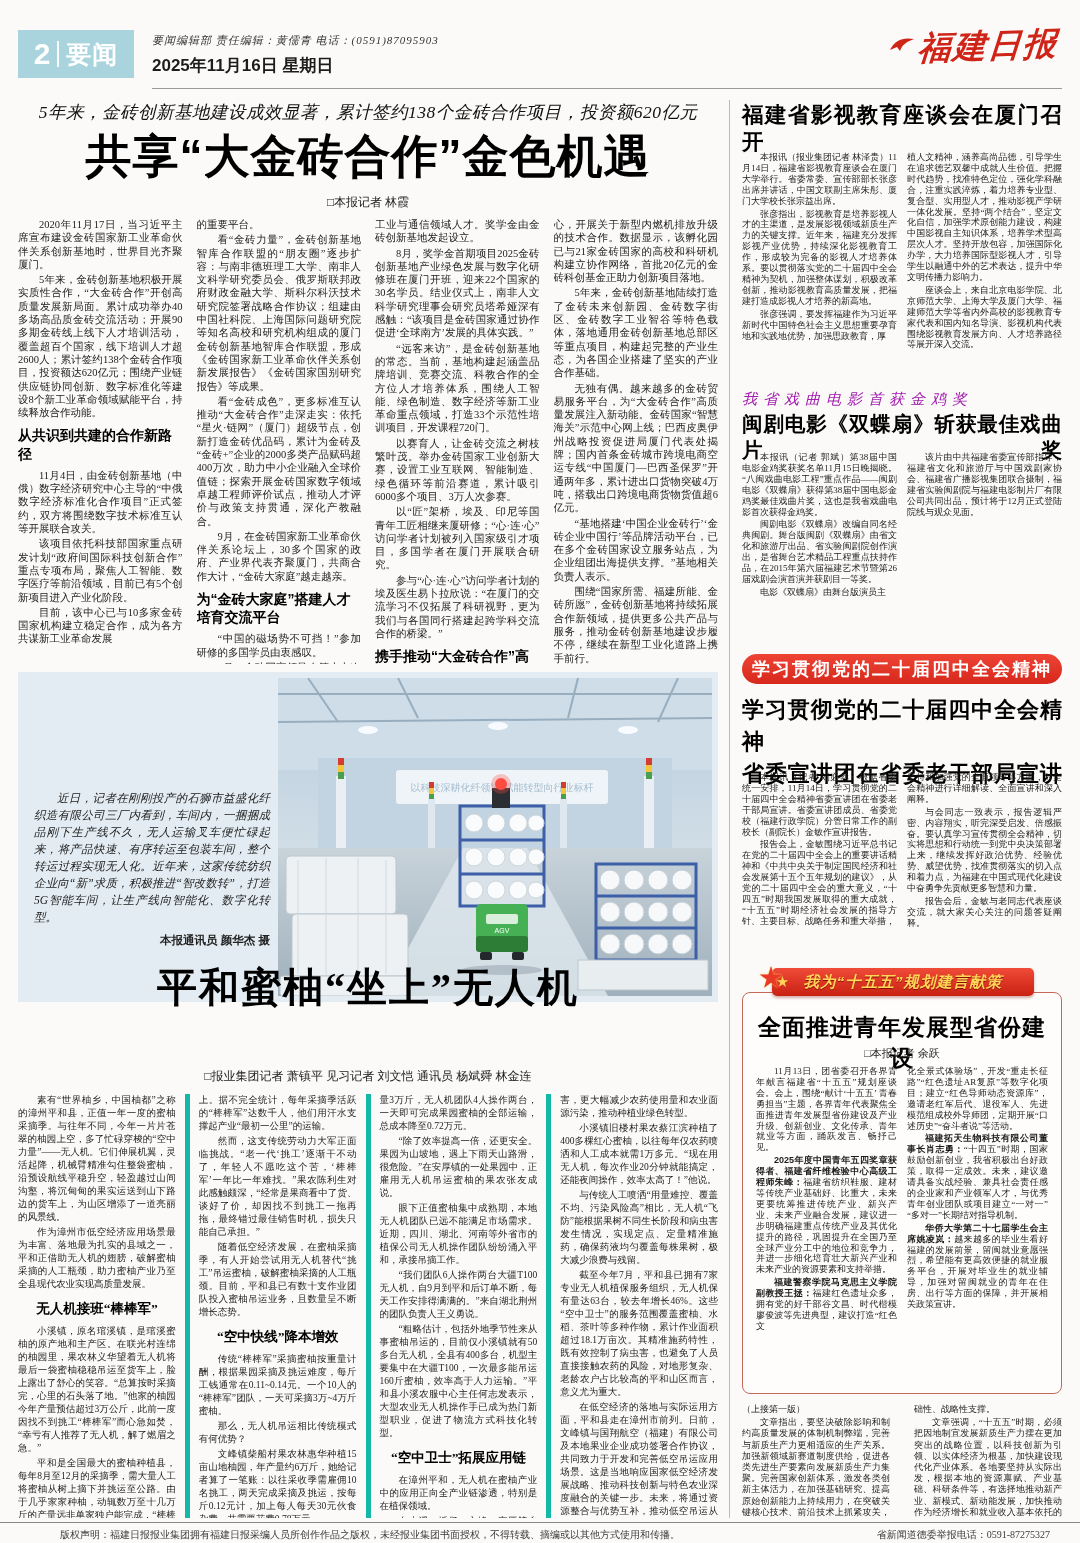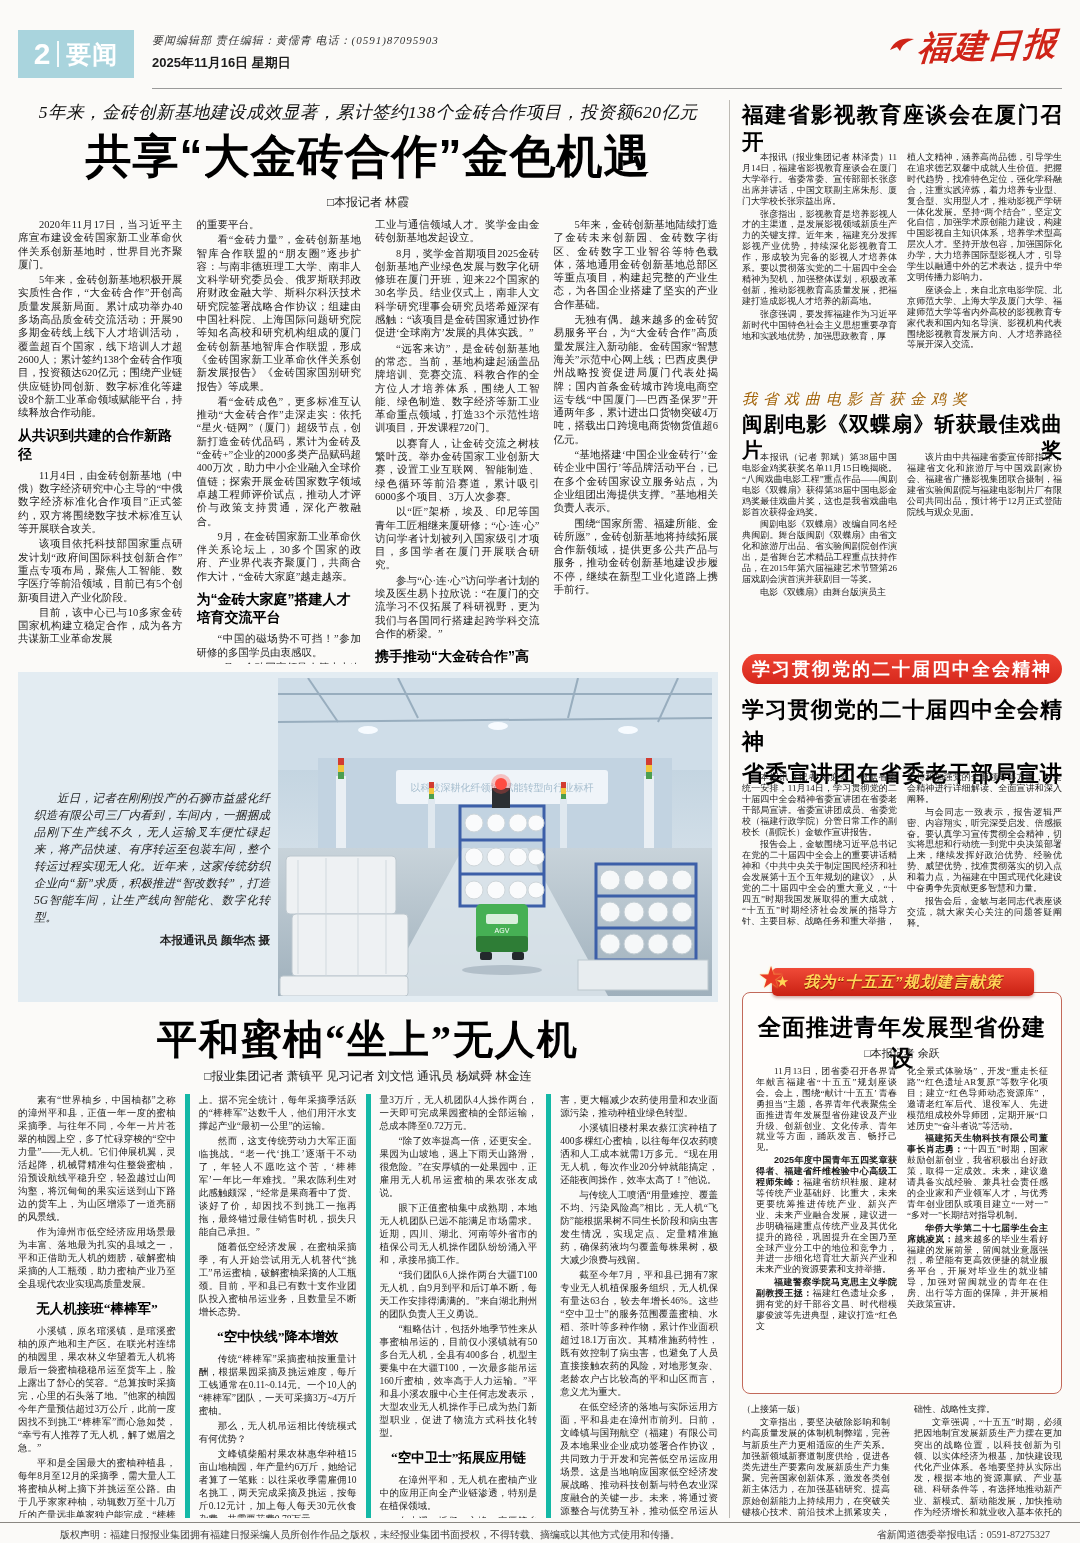--- a/index.html
+++ b/index.html
@@ -7,21 +7,21 @@
         font-family:"Liberation Serif","DejaVu Serif",serif;color:#1c1c1c;}
   
   .pgbox{position:absolute;left:18px;top:30px;width:116px;height:48px;background:#a9d4dd;color:#fff;
          display:flex;align-items:center;justify-content:center;gap:7px;
          font-family:"Liberation Sans","DejaVu Sans",sans-serif;font-weight:bold;}
   .pgnum{font-size:30px;line-height:1;}
   .pgsep{width:2px;height:26px;background:#fff;opacity:.9;}
   .pgsec{font-size:25px;letter-spacing:1px;}
   .mastinfo{position:absolute;left:152px;top:33px;}
   .edline{font-size:11px;color:#333;font-style:italic;letter-spacing:1px;}
-  .dateline{font-size:13px;font-weight:bold;margin-top:6px;
+  .dateline{font-size:17px;font-weight:bold;margin-top:6px;
             font-family:"Liberation Sans","DejaVu Sans",sans-serif;}
   .logo{position:absolute;right:22px;top:24px;display:flex;align-items:center;}
   .logo-text{color:#cf2418;font-size:33px;font-weight:900;font-style:italic;letter-spacing:2px;
              transform:skewX(-6deg) rotate(-2deg);font-family:"Liberation Serif",serif;}
   .logo-mark{width:26px;height:22px;margin-right:3px;}
   .header-rule{position:absolute;left:152px;right:18px;top:88px;border-top:1px solid #9a9a9a;}
   
   .para{margin:0 0 2px 0;text-indent:2em;text-align:justify;}
   .para.ni{text-indent:0;}
   .para b{font-family:"Liberation Sans","DejaVu Sans",sans-serif;}
@@ -41,39 +41,39 @@
   .brics-body .subhead{text-align:left;font-size:14px;}
   
   .photo-panel{position:absolute;left:18px;top:672px;width:700px;height:330px;background:#e3ecf2;}
   .photo-caption{position:absolute;left:16px;top:118px;width:236px;font-size:11.5px;line-height:17px;
                  font-style:italic;text-align:justify;color:#222;}
   .photo-caption .cap{text-indent:2em;margin:0;}
   .photo-credit{margin-top:6px;text-align:right;font-style:normal;font-weight:bold;
                 font-family:"Liberation Sans","DejaVu Sans",sans-serif;font-size:11.5px;}
   .photo-frame{position:absolute;right:6px;top:6px;width:434px;height:318px;overflow:hidden;}
   
-  .p-head{position:absolute;left:18px;top:1012px;width:700px;text-align:center;
+  .p-head{position:absolute;left:18px;top:960px;width:700px;text-align:center;
           font-weight:900;font-size:40px;letter-spacing:2px;color:#000;}
   .p-byline{position:absolute;left:18px;top:1068px;width:700px;text-align:center;font-size:12px;
             font-family:"Liberation Sans","DejaVu Sans",sans-serif;}
   .pomelo-body{position:absolute;left:18px;top:1094px;width:700px;height:424px;
                font-size:9.5px;line-height:13px;}
   .pomelo-body .tcol{padding:0 9px;}
   .pomelo-body .tcol:first-child{padding-left:0;}
   .pomelo-body .tcol:last-child{padding-right:0;}
   .pomelo-body .tcol + .tcol{border-left:5px solid #14b8a6;}
   .pomelo-body .subhead{font-size:13.5px;margin:9px 0 7px;font-family:"Liberation Serif",serif;}
   
   .vrule{position:absolute;left:729px;top:100px;height:1418px;border-left:1px solid #bdbab4;}
   
   .r{position:absolute;left:742px;width:320px;}
   .r-head-justify{font-weight:900;font-size:21.5px;text-align:justify;text-align-last:justify;
                   color:#000;line-height:1.25;}
   .r-body{font-size:9px;line-height:10.9px;gap:10px;}
-  .opera-kicker{font-size:15px;font-style:italic;letter-spacing:6px;color:#a16207;}
+  .opera-kicker{font-size:15px;font-style:italic;letter-spacing:6px;color:#a21caf;}
   .banner-red{position:absolute;left:742px;width:320px;height:30px;background:linear-gradient(#ee4434,#d6281c);
               border-radius:15px;color:#fff;display:flex;align-items:center;justify-content:center;
               font-family:"Liberation Sans","DejaVu Sans",sans-serif;font-weight:bold;font-size:18px;
               letter-spacing:2px;}
   .plenum-head{position:absolute;left:742px;width:320px;text-align:justify;text-align-last:justify;
                font-weight:900;font-size:22px;line-height:1.45;color:#000;}
   .youth-box{position:absolute;left:742px;top:992px;width:318px;height:400px;
              border:1.5px solid #c2695a;border-radius:8px;background:#fffdfb;}
   .ribbon{position:absolute;left:772px;top:968px;width:262px;height:28px;z-index:3;
           background:linear-gradient(#f04a38,#c92012);border-radius:5px;
@@ -143,20 +143,21 @@
       <div class="tcol">
         <p class="para ni">工业与通信领域人才。奖学金由金砖创新基地发起设立。</p>
         <p class="para">8月，奖学金首期项目2025金砖创新基地产业绿色发展与数字化研修班在厦门开班，迎来22个国家的30名学员。结业仪式上，南非人文科学研究理事会研究员塔希娅深有感触：“该项目是金砖国家通过协作促进‘全球南方’发展的具体实践。”</p>
         <p class="para">“远客来访”，是金砖创新基地的常态。当前，基地构建起涵盖品牌培训、竞赛交流、科教合作的全方位人才培养体系，围绕人工智能、绿色制造、数字经济等新工业革命重点领域，打造33个示范性培训项目，开发课程720门。</p>
         <p class="para">以赛育人，让金砖交流之树枝繁叶茂。举办金砖国家工业创新大赛，设置工业互联网、智能制造、绿色循环等前沿赛道，累计吸引6000多个项目、3万人次参赛。</p>
         <p class="para">以“匠”架桥，埃及、印尼等国青年工匠相继来厦研修；“心·连·心”访问学者计划被列入国家级引才项目，多国学者在厦门开展联合研究。</p>
         <p class="para">参与“心·连·心”访问学者计划的埃及医生易卜拉欣说：“在厦门的交流学习不仅拓展了科研视野，更为我们与各国同行搭建起跨学科交流合作的桥梁。”</p>
         <h3 class="subhead">携手推动“大金砖合作”高质量发展</h3>
       </div>
       <div class="tcol">
+        <p class="para ni">心，开展关于新型内燃机排放升级的技术合作。数据显示，该孵化园已与21家金砖国家的高校和科研机构建立协作网络，首批20亿元的金砖科创基金正助力创新项目落地。</p>
         <p class="para">5年来，金砖创新基地陆续打造了金砖未来创新园、金砖数字街区、金砖数字工业智谷等特色载体，落地通用金砖创新基地总部区等重点项目，构建起完整的产业生态，为各国企业搭建了坚实的产业合作基础。</p>
         <p class="para">无独有偶。越来越多的金砖贸易服务平台，为“大金砖合作”高质量发展注入新动能。金砖国家“智慧海关”示范中心网上线；巴西皮奥伊州战略投资促进局厦门代表处揭牌；国内首条金砖城市跨境电商空运专线“中国厦门—巴西圣保罗”开通两年多，累计进出口货物突破4万吨，搭载出口跨境电商货物货值超6亿元。</p>
         <p class="para">“基地搭建‘中国企业金砖行’‘金砖企业中国行’等品牌活动平台，已在多个金砖国家设立服务站点，为企业组团出海提供支撑。”基地相关负责人表示。</p>
         <p class="para">围绕“国家所需、福建所能、金砖所愿”，金砖创新基地将持续拓展合作新领域，提供更多公共产品与服务，推动金砖创新基地建设步履不停，继续在新型工业化道路上携手前行。</p>
       </div>
     </div>
 
   <div class="photo-panel">
     <div class="photo-caption">
       <p class="cap">近日，记者在刚刚投产的石狮市益盛化纤织造有限公司三厂内看到，车间内，一捆捆成品刚下生产线不久，无人运输叉车便忙碌起来，将产品快速、有序转运至包装车间，整个转运过程实现无人化。近年来，这家传统纺织企业向“新”求质，积极推进“智改数转”，打造5G智能车间，让生产线向智能化、数字化转型。</p>

